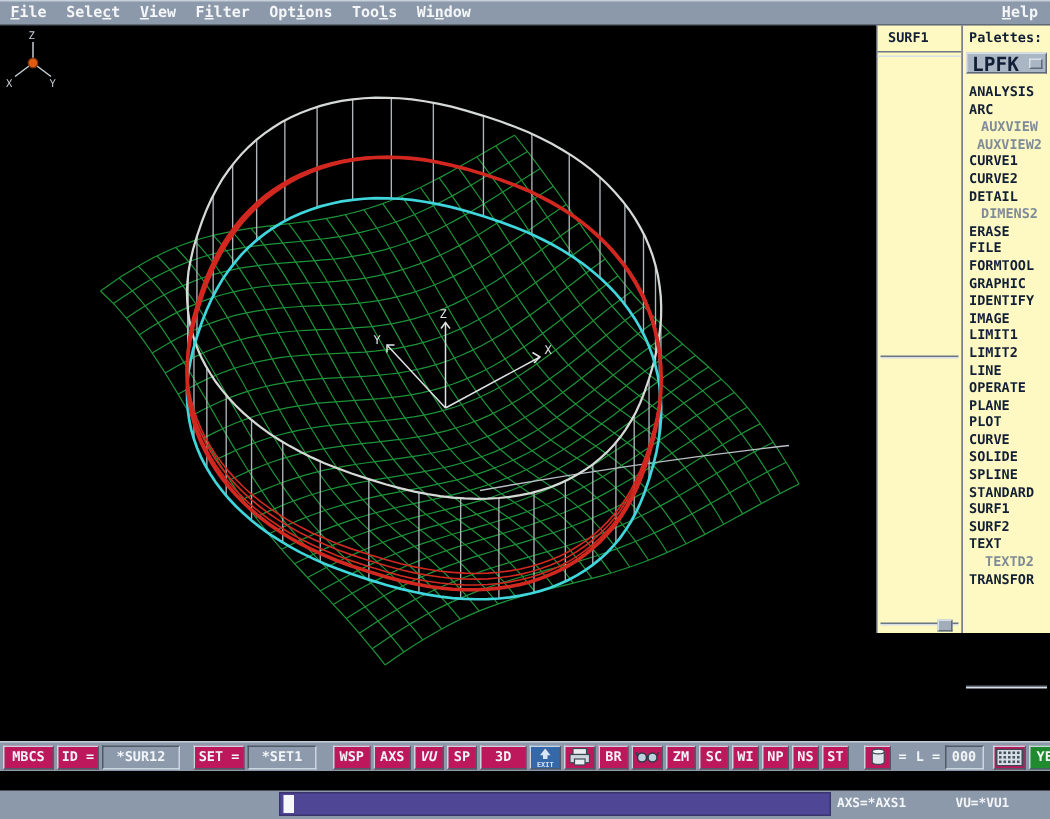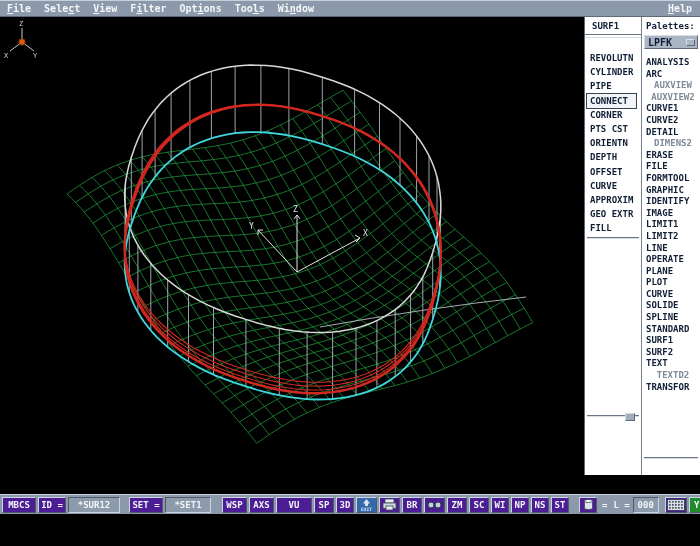--- a/index.html
+++ b/index.html
@@ -9,52 +9,52 @@
   .menubar{position:absolute;left:0;top:0;width:700px;height:17px;background:#8c99ab;
            border-top:1px solid #c6d0da;border-bottom:1px solid #5f6a76;box-sizing:border-box;
            display:flex;align-items:center;gap:13px;padding-left:7px;
            color:#f4f6f8;font-size:10px;font-weight:bold;}
   .menu-item{white-space:nowrap;cursor:default;}
   .menu-item.help{margin-left:auto;margin-right:8px;}
   .ul{text-decoration:underline;}
   
   .viewport{position:absolute;left:0;top:17px;width:584px;height:477px;background:#000;}
   
-  .panel{position:absolute;top:17px;height:458px;background:#ffffff;box-sizing:border-box;
+  .panel{position:absolute;top:17px;height:405px;background:#fef9c3;box-sizing:border-box;
          color:#111f36;}
   .panel.surf{left:584px;width:57px;border-left:1px solid #5f6a76;}
   .panel.pal{left:641px;width:59px;border-left:1px solid #78828f;}
   .panel-title{font-size:9px;font-weight:bold;padding:4px 0 0 7px;white-space:nowrap;}
   .pal .panel-title{padding-left:4px;}
   .sep{height:2px;margin-top:3px;border-top:1px solid #6b7682;border-bottom:1px solid #d7dee6;}
   #surfItems{margin-top:13px;}
   #palItems{margin-top:8px;}
   .pitem{height:14.2px;line-height:14.2px;font-size:9px;font-weight:bold;padding-left:5px;
          white-space:nowrap;cursor:default;}
   .pal .pitem{height:11.6px;line-height:11.6px;padding-left:4px;}
   .pitem.sel{background:#f2f5f7;outline:1px solid #39434e;margin-left:2px;padding-left:3px;width:46px;}
   .pitem.dim{color:#7e8b99;text-align:center;}
   .lpfk{margin:4px 2px 0 2px;height:12px;background:#aab6c4;position:relative;
         border-top:1px solid #d7dee6;border-left:1px solid #d7dee6;
         border-right:1px solid #5f6a76;border-bottom:1px solid #5f6a76;
-        font-size:10px;font-weight:bold;display:flex;align-items:center;padding-left:3px;}
+        font-size:13px;font-weight:bold;display:flex;padding-left:3px;}
   .opt-ind{position:absolute;right:2px;top:3px;width:7px;height:5px;background:#aab6c4;
         border-top:1px solid #d7dee6;border-left:1px solid #d7dee6;
         border-right:1px solid #5f6a76;border-bottom:1px solid #5f6a76;}
   .groove{position:absolute;left:2px;right:2px;height:0;
           border-top:1px solid #6b7682;border-bottom:1px solid #d7dee6;}
   .grip-box{position:absolute;right:4px;top:-3px;width:8px;height:6px;background:#a1adbb;
         border-top:1px solid #d7dee6;border-left:1px solid #d7dee6;
         border-right:1px solid #5f6a76;border-bottom:1px solid #5f6a76;}
   
   .toolbar{position:absolute;left:0;top:494px;width:700px;height:20px;background:#8c99ab;
            border-top:1px solid #c6d0da;box-sizing:border-box;
            display:flex;align-items:center;padding-left:2px;}
   .tbtn,.tfield{height:16px;box-sizing:border-box;flex:none;margin-right:2px;
-        background:#4c1d95;color:#f2f5f8;font-size:9px;font-weight:bold;
+        background:#be185d;color:#f2f5f8;font-size:9px;font-weight:bold;
         display:flex;align-items:center;justify-content:center;white-space:nowrap;
         border-top:1px solid #ccd6e0;border-left:1px solid #ccd6e0;
         border-right:1px solid #4e5a66;border-bottom:1px solid #4e5a66;}
   .tfield{border-top:1px solid #4e5a66;border-left:1px solid #4e5a66;
           border-right:1px solid #ccd6e0;border-bottom:1px solid #ccd6e0;background:#8c9aac;}
   .tbtn.blue{background:#3568a8;}
   .tbtn.green{background:#1f8a2e;}
   .tlabel{flex:none;color:#f2f5f8;font-size:9px;font-weight:bold;margin:0 3px;}
   .spring{flex:1;}
   .gap{flex:none;height:1px;}
@@ -200,35 +200,20 @@
               <text x="33" y="41">Y</text>
             </g>
           </g>
         </svg>
       </div>
   </div>
 
   <div class="panel surf">
     <div class="panel-title">SURF1</div>
     <div class="sep"></div>
-    <div id="surfItems">
-        <div class="pitem">REVOLUTN</div>
-        <div class="pitem">CYLINDER</div>
-        <div class="pitem">PIPE</div>
-        <div class="pitem sel">CONNECT</div>
-        <div class="pitem">CORNER</div>
-        <div class="pitem">PTS CST</div>
-        <div class="pitem">ORIENTN</div>
-        <div class="pitem">DEPTH</div>
-        <div class="pitem">OFFSET</div>
-        <div class="pitem">CURVE</div>
-        <div class="pitem">APPROXIM</div>
-        <div class="pitem">GEO EXTR</div>
-        <div class="pitem">FILL</div>
-      </div>
     <div class="groove" style="top:220px"></div>
     <div class="groove" style="top:398px">
       <div class="grip-box"></div>
     </div>
   </div>
 
   <div class="panel pal">
     <div class="panel-title">Palettes:</div>
     <div class="lpfk">
       <span>LPFK</span>
@@ -271,23 +256,23 @@
   <div class="toolbar" id="toolbar">
       <div class="tbtn" style="width: 34px;">MBCS</div>
       <div class="tbtn" style="width: 28px;">ID =</div>
       <div class="tfield" style="width: 52px;">*SUR12</div>
       <div class="gap" style="width: 7px;"></div>
       <div class="tbtn" style="width: 34px;">SET =</div>
       <div class="tfield" style="width: 46px;">*SET1</div>
       <div class="gap" style="width: 9px;"></div>
       <div class="tbtn" style="width: 25px;">WSP</div>
       <div class="tbtn" style="width: 25px;">AXS</div>
-      <div class="tbtn" style="width: 36px;">VU</div>
+      <div class="tbtn" style="width: 20px; font-style: italic;">VU</div>
       <div class="tbtn" style="width: 20px;">SP</div>
-      <div class="tbtn" style="width: 18px;">3D</div>
+      <div class="tbtn" style="width: 31px;">3D</div>
       <div class="tbtn blue" style="width: 21px;">
         <svg width="17" height="14" viewBox="0 0 17 14">
           <polygon points="8.5,1 12,5.5 10,5.5 10,8 7,8 7,5.5 5,5.5" fill="#d9e6f4"></polygon>
           <text x="8.5" y="13" text-anchor="middle" font-size="4.6" font-family="DejaVu Sans Mono,monospace" fill="#d9e6f4">EXIT</text>
         </svg>
       </div>
       <div class="tbtn" style="width: 21px;">
         <svg width="17" height="13" viewBox="0 0 17 13">
           <rect x="4" y="1" width="9" height="4" fill="#e8ecef" stroke="#3d4854" stroke-width="0.8"></rect>
           <rect x="2" y="5" width="13" height="5.5" fill="#cfd7de" stroke="#3d4854" stroke-width="0.8"></rect>
@@ -339,14 +324,21 @@
             <rect x="14" y="5" width="1.7" height="1.7"></rect>
             <rect x="14" y="8" width="1.7" height="1.7"></rect>
           </g>
         </svg>
       </div>
       <div class="spring"></div>
       <div class="tbtn green" style="width: 27px;">YES</div>
     </div>
 
 
+  <div class="bottomrow">
+    <div class="cmd-input">
+      <div class="cursor"></div>
+    </div>
+    <span class="axs">AXS=*AXS1</span>
+    <span class="vu">VU=*VU1</span>
+  </div>
 
 </div>
 
 </body></html>

